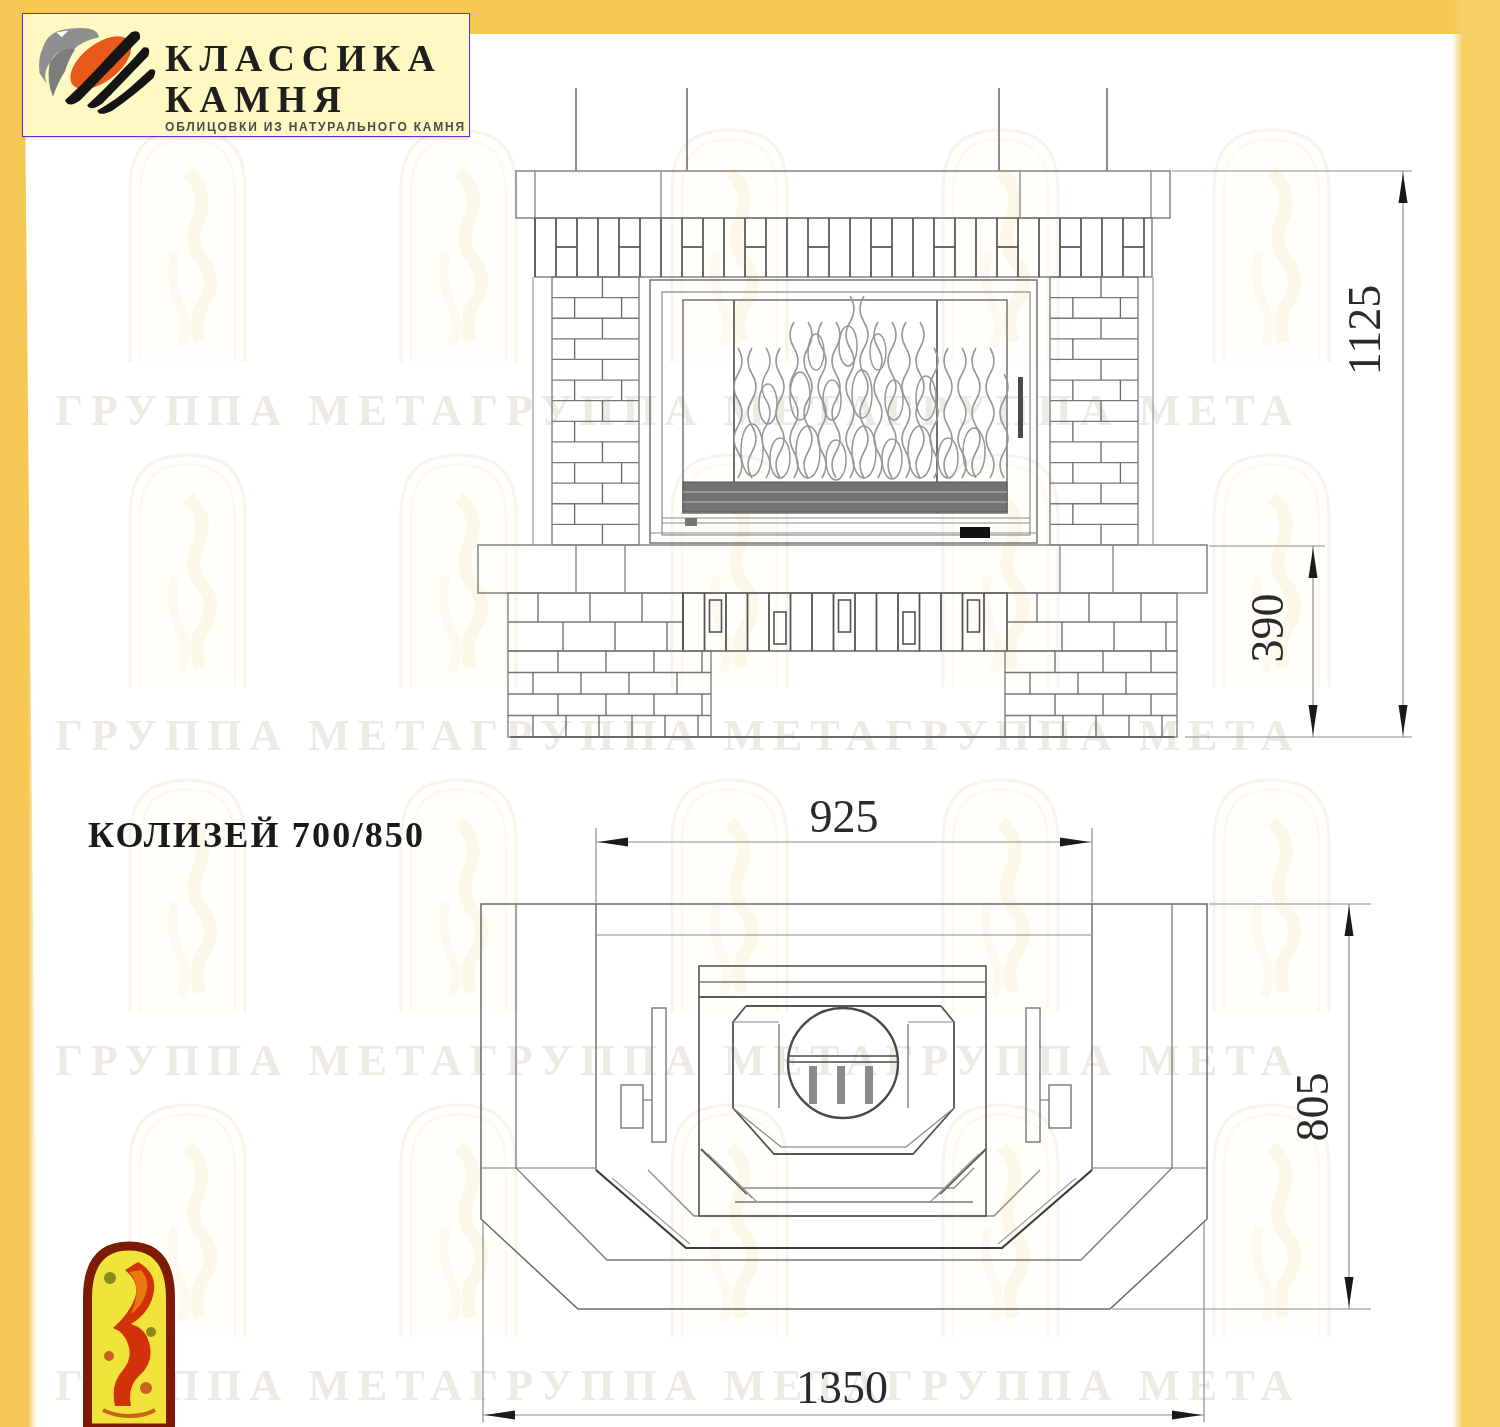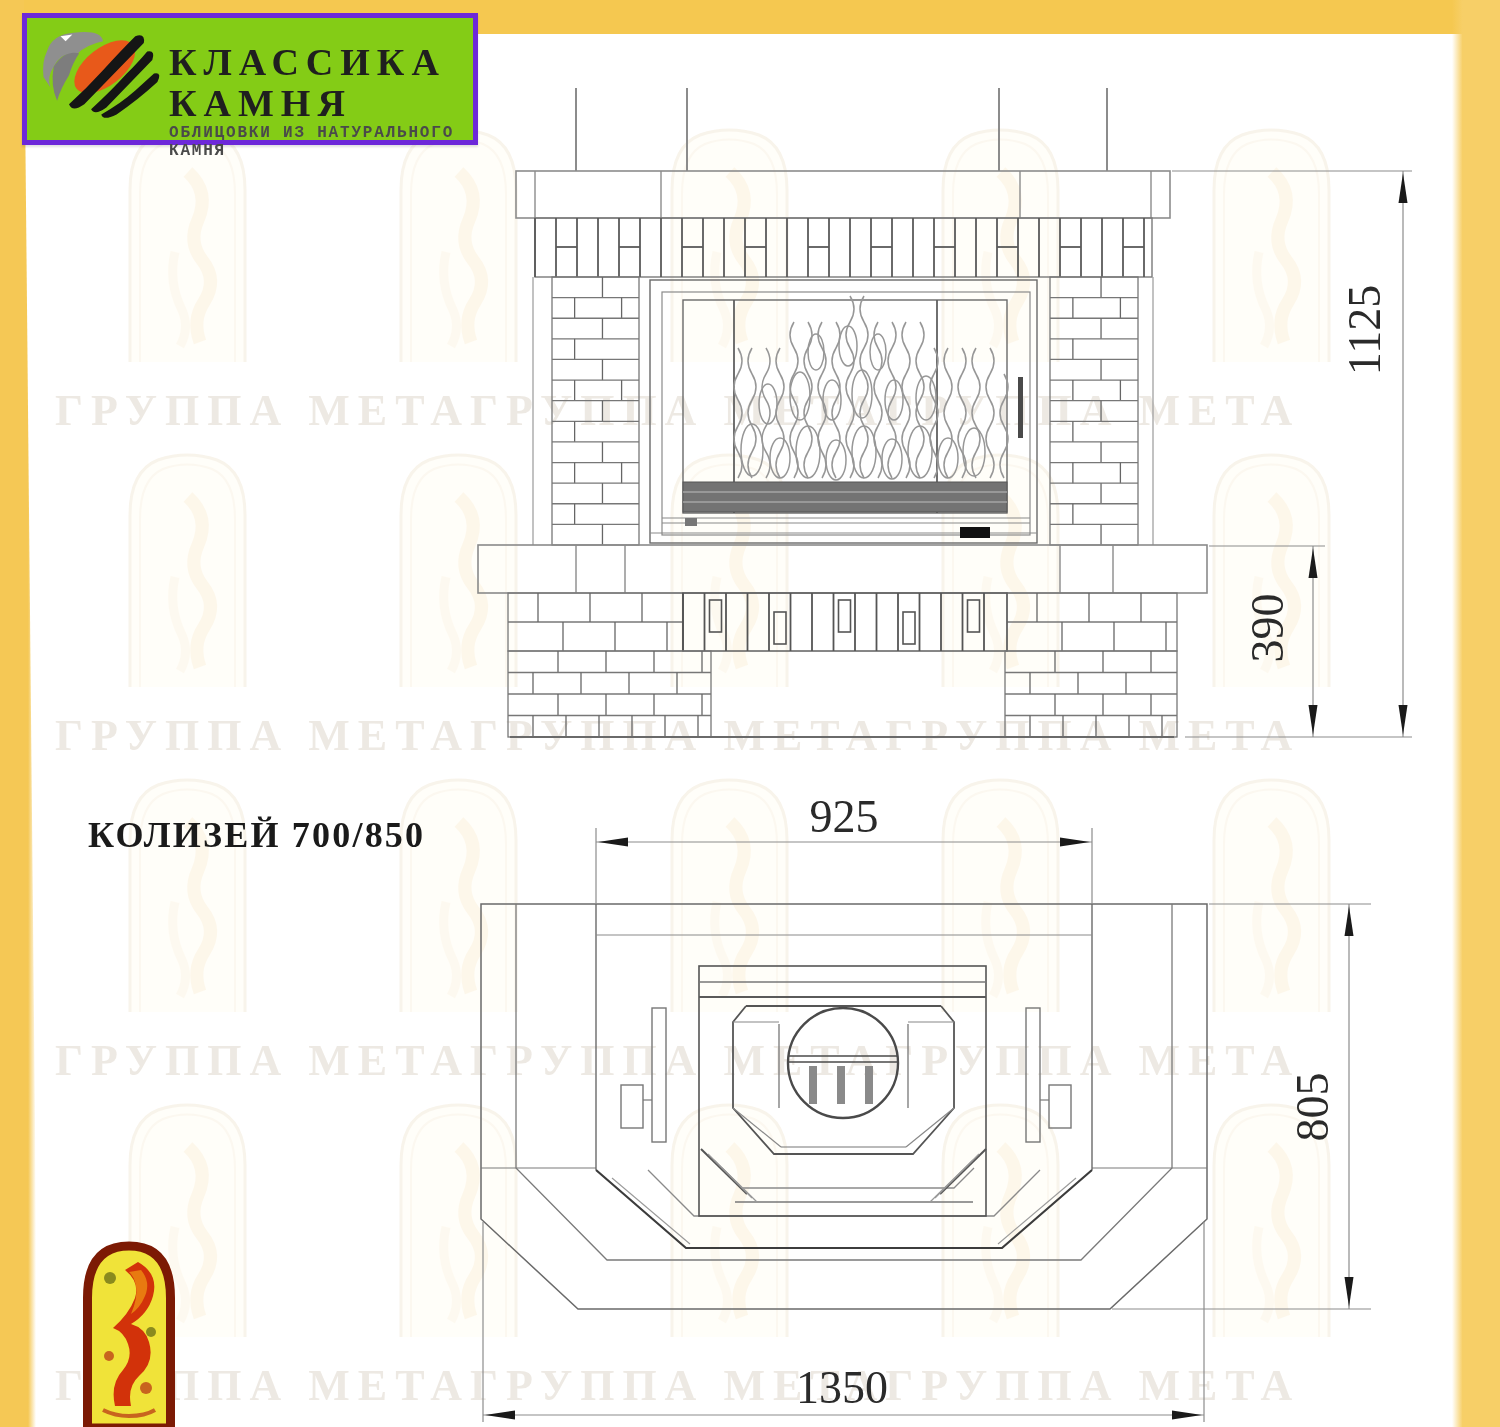--- a/index.html
+++ b/index.html
@@ -42,37 +42,37 @@
 <text x="55" y="1075" font-family="Liberation Serif, serif" font-weight="bold" font-size="44" letter-spacing="8" fill="#cfc3b2" opacity="0.36">ГРУППА МЕТАГРУППА МЕТАГРУППА МЕТА</text>
 <text x="55" y="1400" font-family="Liberation Serif, serif" font-weight="bold" font-size="44" letter-spacing="8" fill="#cfc3b2" opacity="0.36">ГРУППА МЕТАГРУППА МЕТАГРУППА МЕТА</text>
 </svg>
 
 <div style="position:absolute;left:0;top:0;width:1500px;height:34px;background:#f5c850"></div>
 
 <div style="position:absolute;left:0;top:0;width:36px;height:1427px;background:linear-gradient(90deg,#f5c855 0 78%,rgba(245,200,85,0) 100%);clip-path:polygon(0 0,24px 0,38px 100%,0 100%)"></div>
 
 <div style="position:absolute;left:1452px;top:0;width:48px;height:1427px;background:linear-gradient(90deg,rgba(247,207,103,0) 0,#f7cf67 22%)"></div>
 
-<div style="position:absolute;left:22px;top:13px;width:446px;height:122px;background:#84cc16;border:5px solid #6d28d9;box-shadow:0 2px 2px rgba(0,0,0,0.12)">
+<div style="position:absolute;left:22px;top:13px;width:446px;height:122px;background:#fef9c3;border:1px solid #6d28d9;box-shadow:0 2px 2px rgba(0,0,0,0.12)">
 
 <svg width="446" height="122" viewBox="0 0 446 122" style="position:absolute;left:0;top:0">
 <g transform="translate(8,8) scale(0.85)">
 <path d="M14,30 Q20,10 45,8 Q78,4 80,18 Q60,22 48,34 Q30,30 22,48 Q14,60 18,72 L10,60 Q8,42 14,30 Z" fill="#8f8f8f"></path>
 <path d="M22,48 Q34,28 52,32 Q44,44 40,58 Q30,74 26,88 Q18,70 22,48 Z" fill="#7d7d7d"></path>
 <path d="M30,12 L44,10 L36,18 Z" fill="#ffffff"></path>
 <ellipse cx="82" cy="48" rx="42" ry="22" transform="rotate(-38 82 48)" fill="#e8591a"></ellipse>
 <path d="M118,12 Q130,8 128,20 L58,92 Q44,102 40,92 Q60,74 80,52 Q100,30 118,12 Z" fill="#151515"></path>
 <path d="M132,30 Q142,28 138,40 L84,96 Q70,106 66,98 Q90,76 108,56 Q122,42 132,30 Z" fill="#151515"></path>
 <path d="M140,56 Q150,54 144,66 Q120,88 96,104 Q80,112 78,104 Q100,92 118,76 Z" fill="#151515"></path>
 </g>
 </svg>
 
 <div style="position:absolute;left:142px;top:24px;font-family:'Liberation Serif',serif;font-size:38px;font-weight:bold;letter-spacing:7px;color:#1f1f1f;line-height:41px">КЛАССИКА<br>КАМНЯ</div>
 
-<div style="position:absolute;left:142px;top:106px;font-family:Liberation Mono, monospace;font-size:16px;font-weight:bold;letter-spacing:1.8px;color:#4a4a4a">ОБЛИЦОВКИ ИЗ НАТУРАЛЬНОГО КАМНЯ</div>
+<div style="position:absolute;left:142px;top:106px;font-family:Liberation Sans, sans-serif;font-size:12px;font-weight:bold;letter-spacing:1.8px;color:#4a4a4a">ОБЛИЦОВКИ ИЗ НАТУРАЛЬНОГО КАМНЯ</div>
 
 </div>
 
 <svg width="1500" height="1427" viewBox="0 0 1500 1427" style="position:absolute;left:0;top:0">
 
 <g>
 <line x1="576" y1="88" x2="576" y2="171" stroke="#8c8c8c" stroke-width="2"></line>
 <line x1="687" y1="88" x2="687" y2="171" stroke="#8c8c8c" stroke-width="2"></line>
 <line x1="999" y1="88" x2="999" y2="171" stroke="#8c8c8c" stroke-width="2"></line>
 <line x1="1107" y1="88" x2="1107" y2="171" stroke="#8c8c8c" stroke-width="2"></line>

